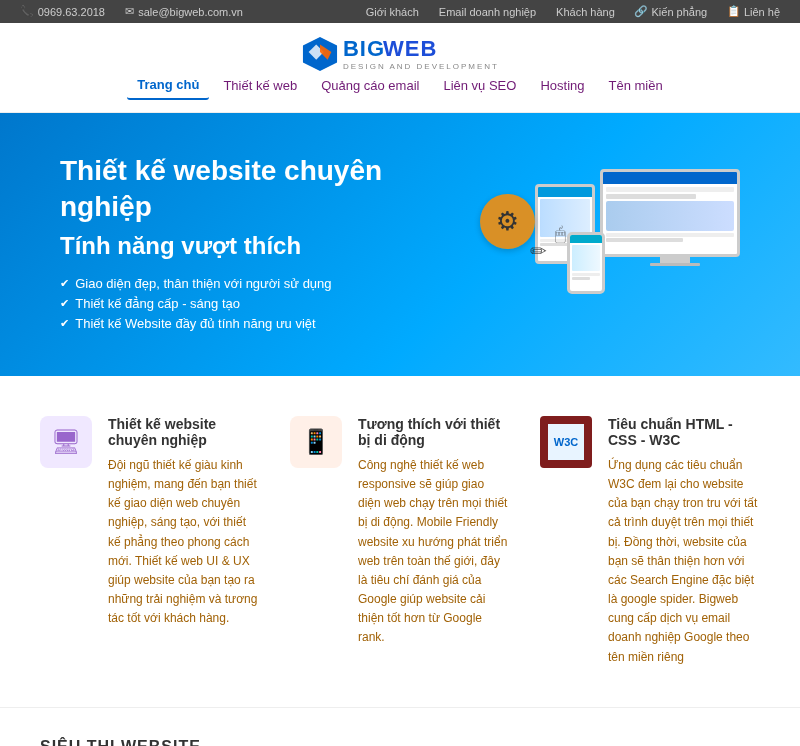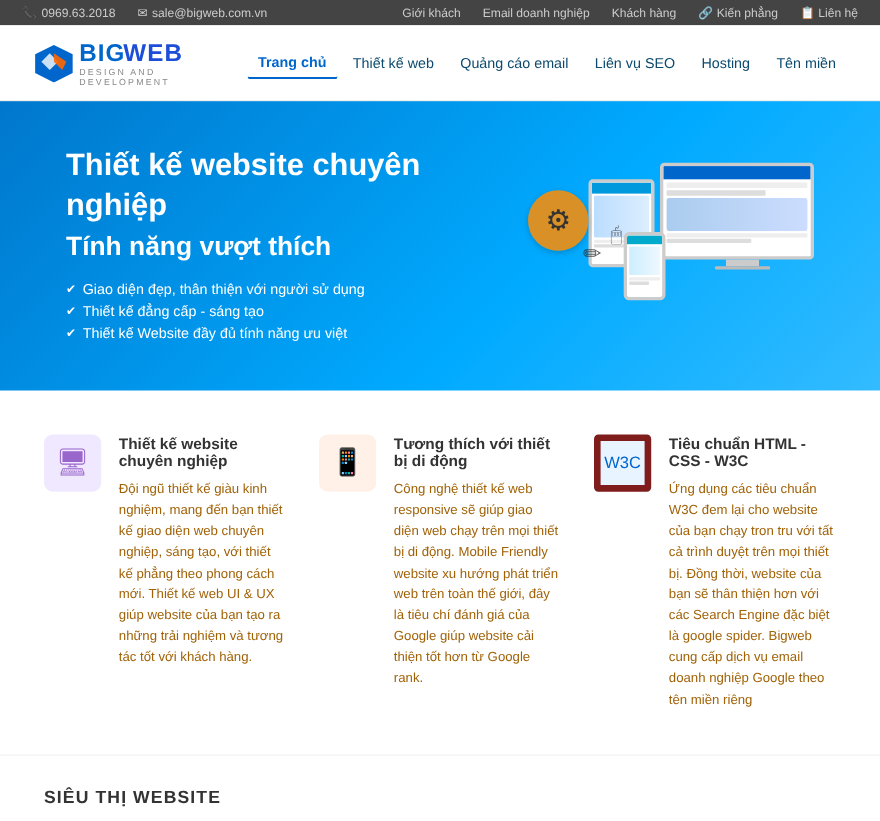--- a/index.html
+++ b/index.html
@@ -23,32 +23,33 @@
 
     
     .header {
       background: #fff;
       padding: 12px 30px;
       display: flex;
       align-items: center;
       justify-content: space-between;
       border-bottom: 1px solid #eee;
       box-shadow: 0 1px 3px rgba(0,0,0,0.08);
+      flex-direction: column;
     }
     .logo { display: flex; align-items: center; gap: 6px; }
     .logo-text { display: flex; flex-direction: column; }
     .logo-big { font-size: 22px; font-weight: 900; color: #0066cc; letter-spacing: 1px; }
     .logo-web { font-size: 22px; font-weight: 900; color: #1d4ed8; letter-spacing: 1px; margin-left: -2px; }
     .logo-sub { font-size: 8px; color: #888; letter-spacing: 2px; text-transform: uppercase; }
 
     nav { display: flex; align-items: center; gap: 4px; }
     .nav-item {
       padding: 6px 10px;
       font-size: 13px;
-      color: #0c4a6e;
+      color: #701a75;
       cursor: pointer;
       border-radius: 3px;
       white-space: nowrap;
     }
     .nav-item.active { color: #0066cc; font-weight: bold; border-bottom: 2px solid #0066cc; }
 
     
     .hero {
       background: linear-gradient(135deg, #0077cc 0%, #00aaff 60%, #33bbff 100%);
       padding: 40px 40px 40px 60px;
@@ -243,21 +244,21 @@
     </div>
   </div>
   <div class="feature-item">
     <div class="feature-icon orange">📱</div>
     <div class="feature-text">
       <h3>Tương thích với thiết bị di động</h3>
       <p>Công nghệ thiết kế web responsive sẽ giúp giao diện web chạy trên mọi thiết bị di động. Mobile Friendly website xu hướng phát triển web trên toàn thế giới, đây là tiêu chí đánh giá của Google giúp website cải thiện tốt hơn từ Google rank.</p>
     </div>
   </div>
   <div class="feature-item">
-    <div class="feature-icon blue" style="font-size:15px;font-weight:400;color:#0066cc;background:#e8f4ff;border:6px solid #7f1d1d;border-radius:4px;">W3C</div>
+    <div class="feature-icon blue" style="font-size:11px;font-weight:700;color:#0066cc;background:#e8f4ff;border:8px solid #7f1d1d;border-radius:4px;">W3C</div>
     <div class="feature-text">
       <h3>Tiêu chuẩn HTML - CSS - W3C</h3>
       <p>Ứng dụng các tiêu chuẩn W3C đem lại cho website của bạn chạy tron tru với tất cả trình duyệt trên mọi thiết bị. Đồng thời, website của bạn sẽ thân thiện hơn với các Search Engine đặc biệt là google spider. Bigweb cung cấp dịch vụ email doanh nghiệp Google theo tên miền riêng</p>
     </div>
   </div>
 </div>
 
 <hr class="section-divider">
 
 <div class="sieu-thi-section">

